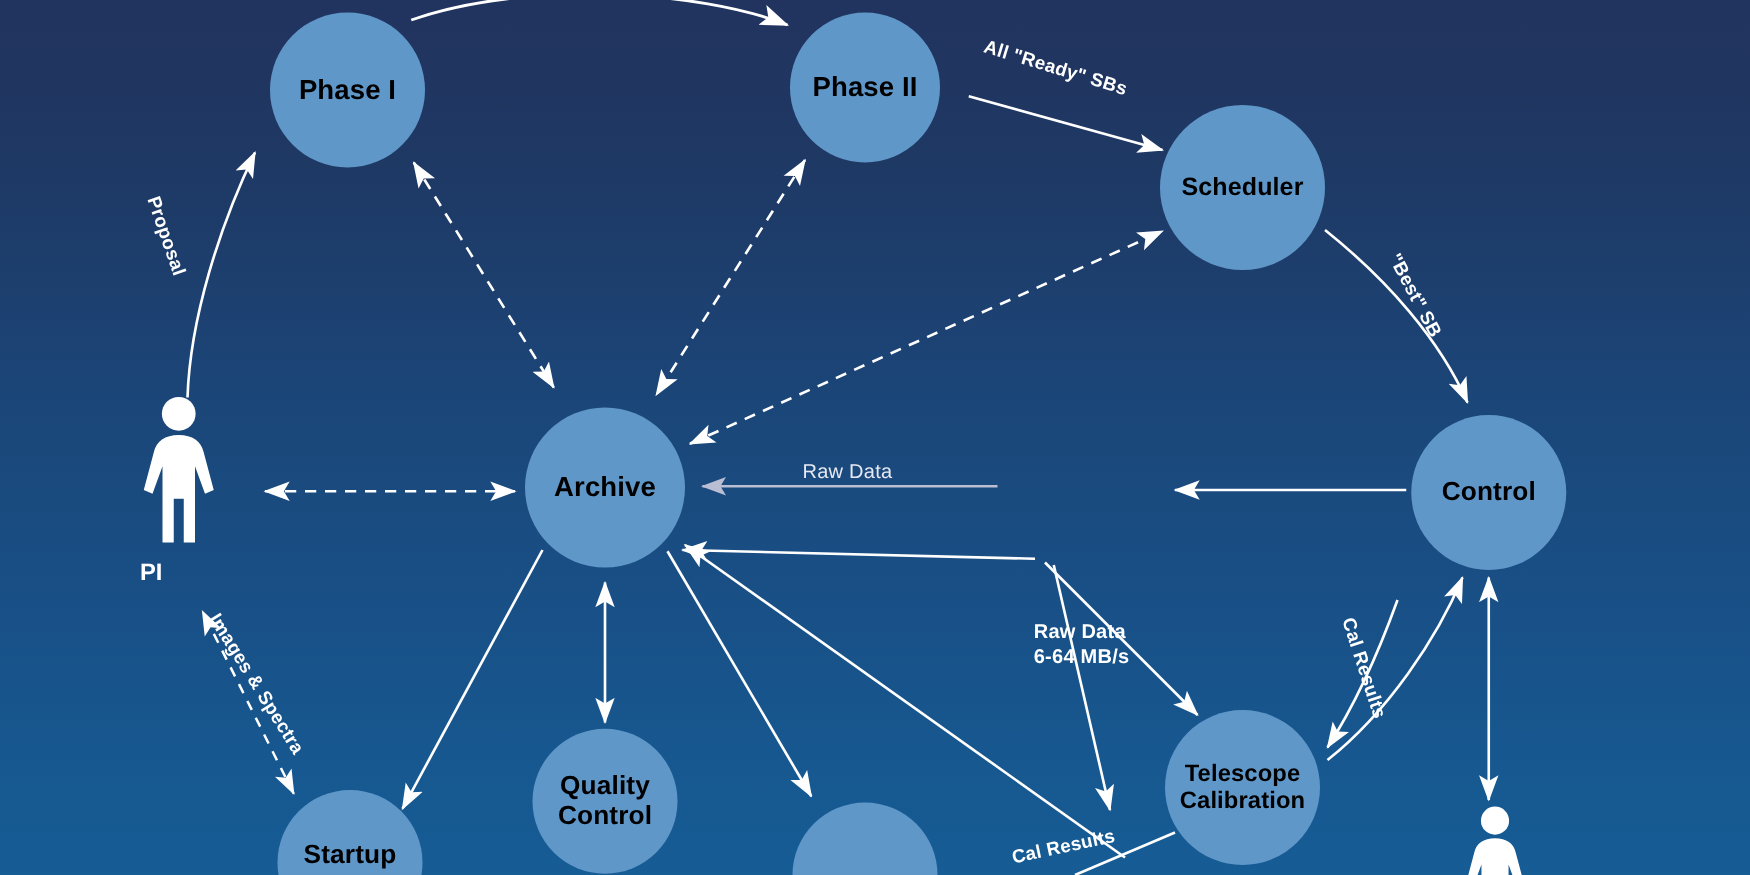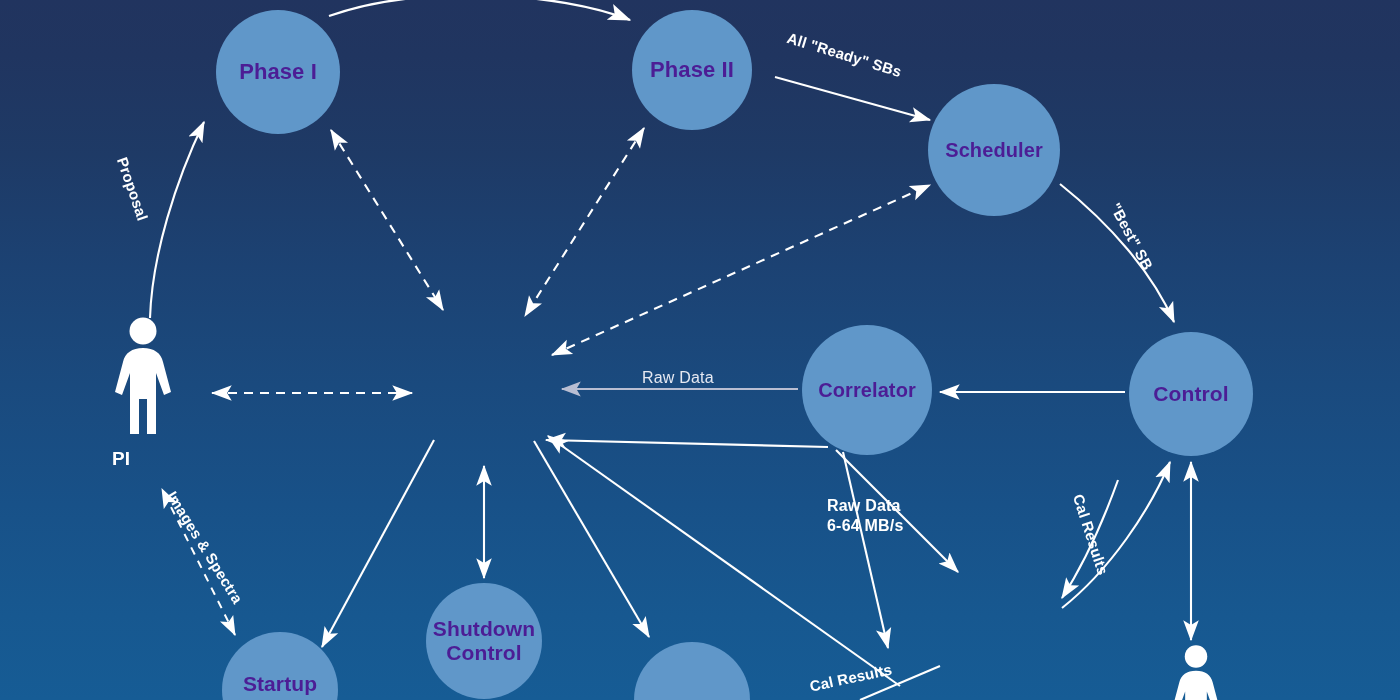--- a/index.html
+++ b/index.html
@@ -30,21 +30,21 @@
     height: 700px;
   }
   .node {
     position: absolute;
     border-radius: 50%;
     background: #6097c9;
     display: flex;
     align-items: center;
     justify-content: center;
     text-align: center;
-    color: #4c1d95;
+    color: #000000;
     font-weight: bold;
     line-height: 1.12;
     letter-spacing: 0.1px;
     box-sizing: border-box;
   }
   .node-label {
     display: block;
     white-space: pre-line;
     padding: 0 4px;
   }
@@ -145,28 +145,32 @@
   </div>
 
   <div class="node" style="left:928px;top:84px;width:132px;height:132px;font-size:20px;">
     <span class="node-label">Scheduler</span>
   </div>
 
   <div class="node" style="left:1129px;top:332px;width:124px;height:124px;font-size:21px;">
     <span class="node-label">Control</span>
   </div>
 
-  <div class="node" style="left:802px;top:325px;width:130px;height:130px;font-size:20px;">
-    <span class="node-label">Correlator</span>
-  </div>
-
-
+
+  <div class="node" style="left:420px;top:326px;width:128px;height:128px;font-size:22px;">
+    <span class="node-label">Archive</span>
+  </div>
+
+  <div class="node" style="left:932px;top:568px;width:124px;height:124px;font-size:19px;">
+    <span class="node-label">Telescope
+Calibration</span>
+  </div>
 
   <div class="node" style="left:426px;top:583px;width:116px;height:116px;font-size:21px;">
-    <span class="node-label">Shutdown
+    <span class="node-label">Quality
 Control</span>
   </div>
 
   <div class="node" style="left:222px;top:632px;width:116px;height:116px;font-size:21px;align-items:flex-start;padding-top:40px;">
     <span class="node-label">Startup</span>
   </div>
 
   <div class="node" style="left:634px;top:642px;width:116px;height:116px;font-size:19px;">
     <span class="node-label"></span>
   </div>

